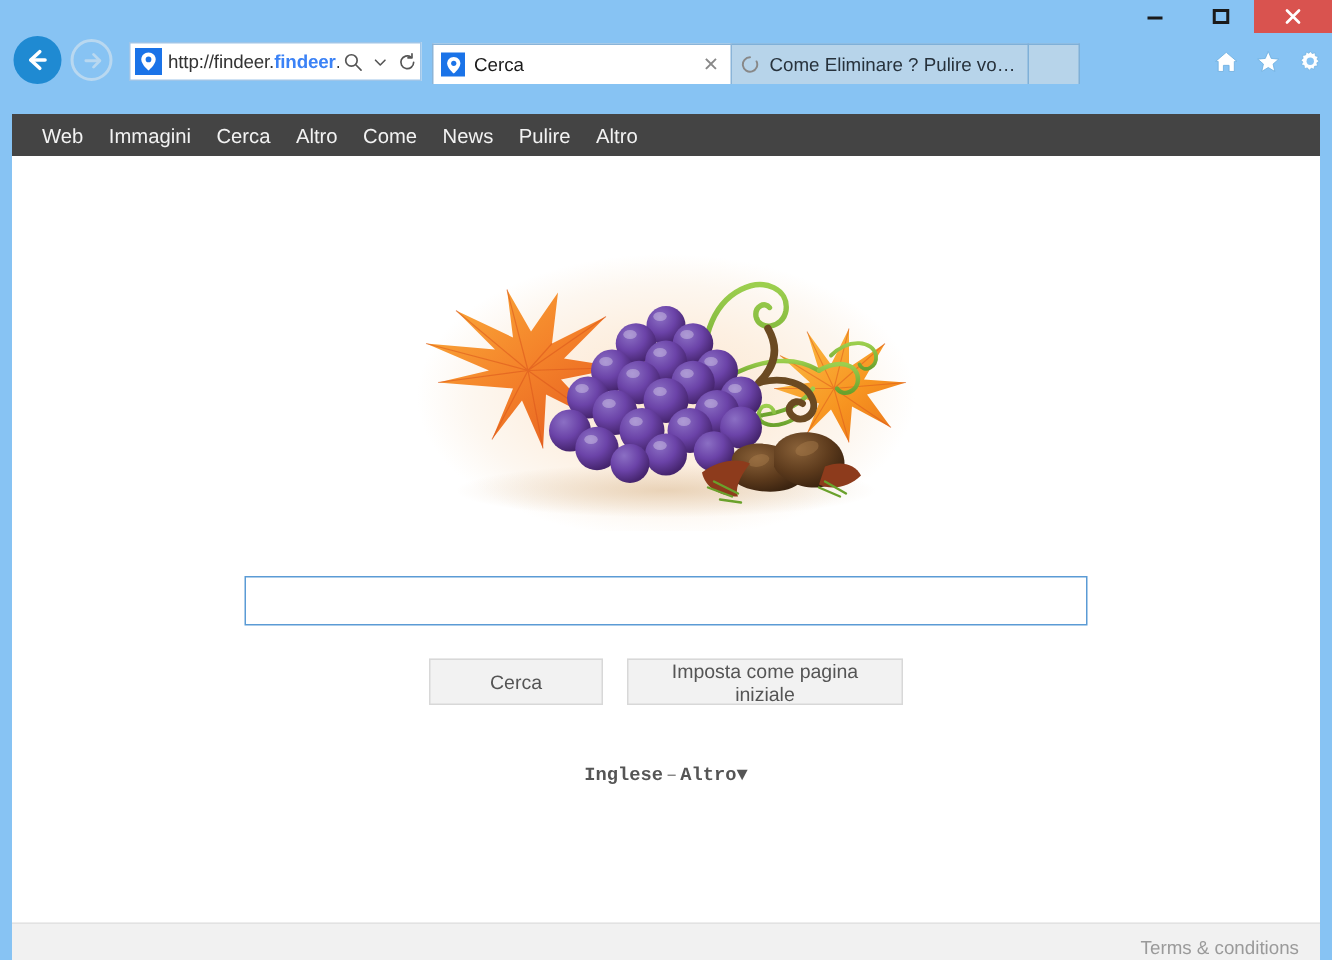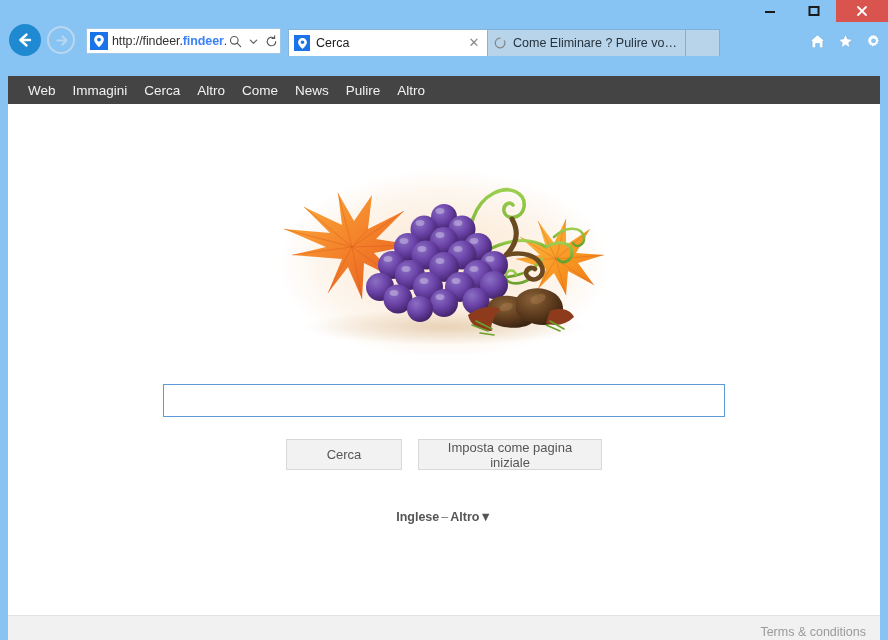--- a/index.html
+++ b/index.html
@@ -276,20 +276,21 @@
 
   
   #language-row {
     position: absolute;
     left: 0; right: 0;
     top: 406px;
     text-align: center;
     font-size: 12.5px;
     color: #555;
     font-weight: bold;
+    font-family: Liberation Mono, monospace;
   }
   #language-row span { cursor: pointer; }
   #lang-sep { font-weight: normal; color: #777; padding: 0 2px; cursor: default; }
 
   
   #page-footer {
     position: absolute;
     left: 0; bottom: 0;
     width: 100%;
     height: 33px;

